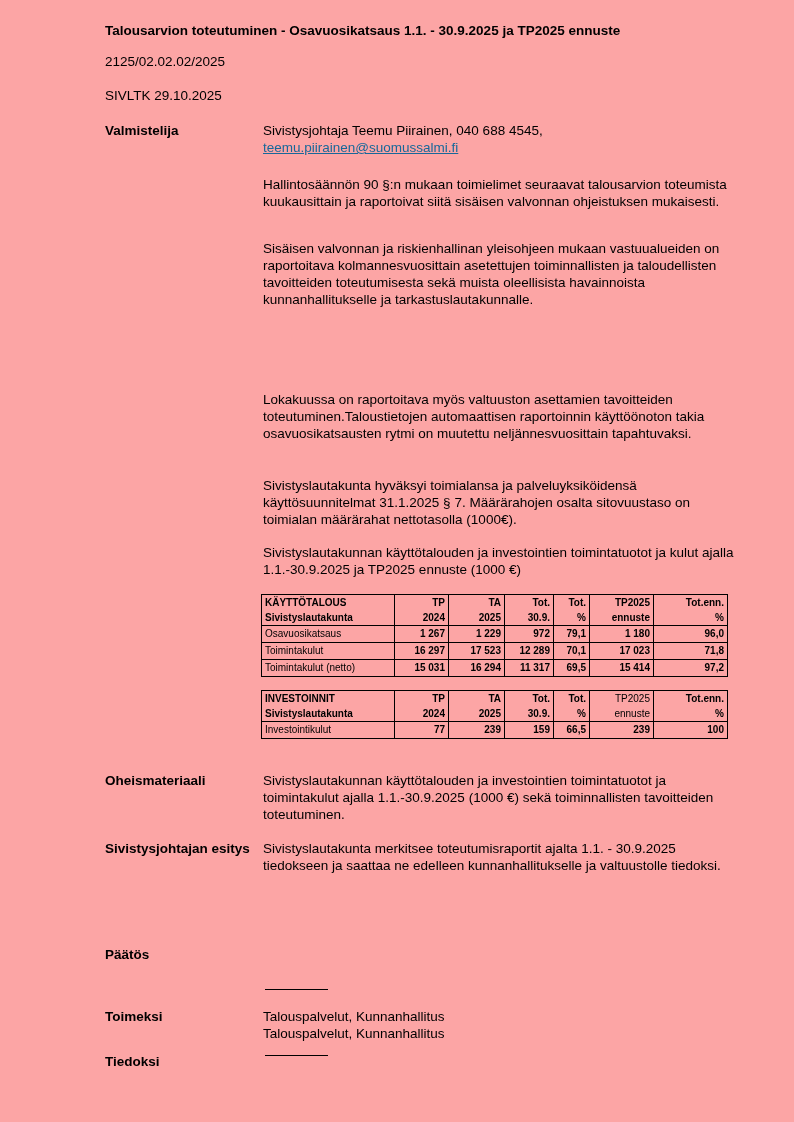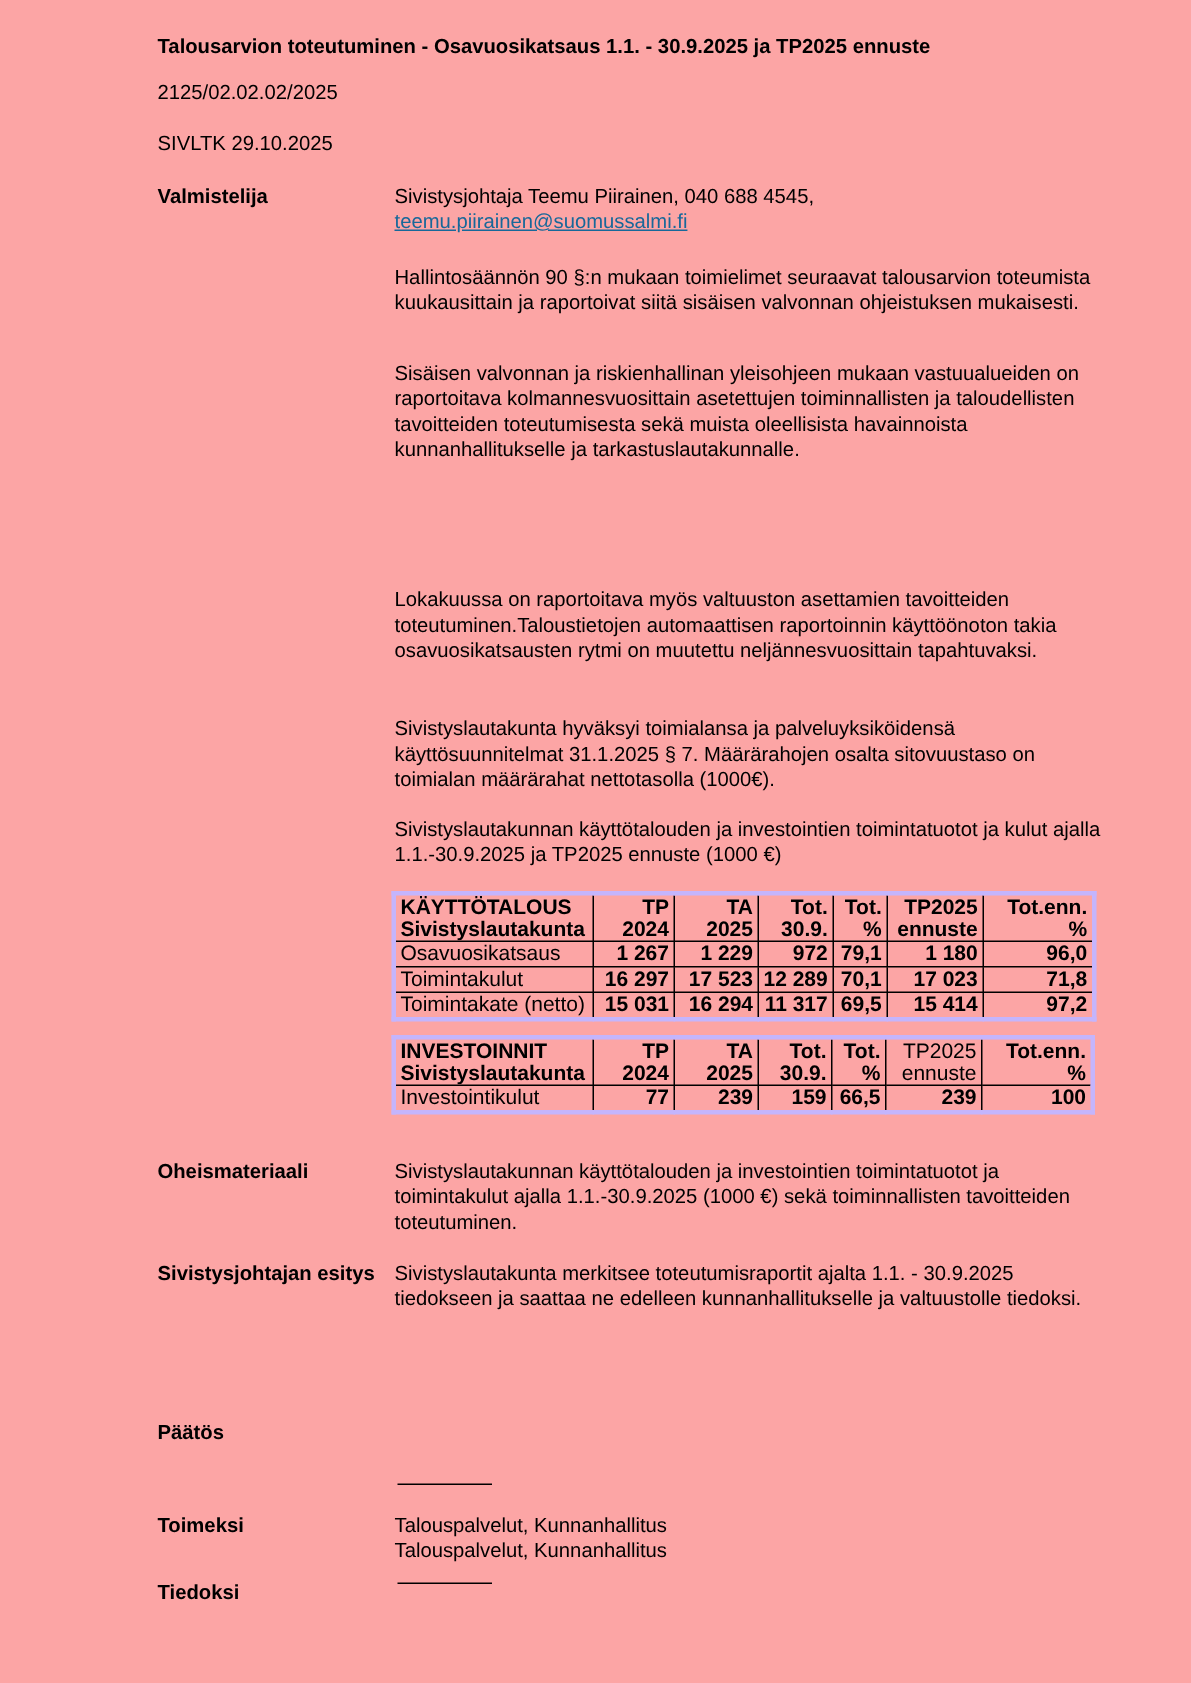--- a/index.html
+++ b/index.html
@@ -24,22 +24,22 @@
     text-decoration: underline;
     cursor: pointer;
     text-align: center;
   }
   .list-line { white-space: nowrap; }
 
   
   .doc-table {
     border-collapse: collapse;
     table-layout: fixed;
-    border: 3px solid #c4b5fd;
-    font-size: 14px;
+    border: 1px solid #c4b5fd;
+    font-size: 10px;
     line-height: 15px;
   }
   .doc-table th, .doc-table td {
     border: 1px solid #000;
     padding: 0 3px;
     vertical-align: top;
     overflow: hidden;
     white-space: nowrap;
   }
   .doc-table th { text-align: right; font-weight: bold; }
@@ -138,21 +138,21 @@
         <tr>
           <td>Toimintakulut</td>
           <td>16 297</td>
           <td>17 523</td>
           <td>12 289</td>
           <td>70,1</td>
           <td>17 023</td>
           <td>71,8</td>
         </tr>
         <tr>
-          <td>Toimintakate (netto)</td>
+          <td>Toimintakulut (netto)</td>
           <td>15 031</td>
           <td>16 294</td>
           <td>11 317</td>
           <td>69,5</td>
           <td>15 414</td>
           <td>97,2</td>
         </tr>
       </tbody>
     </table>
 

